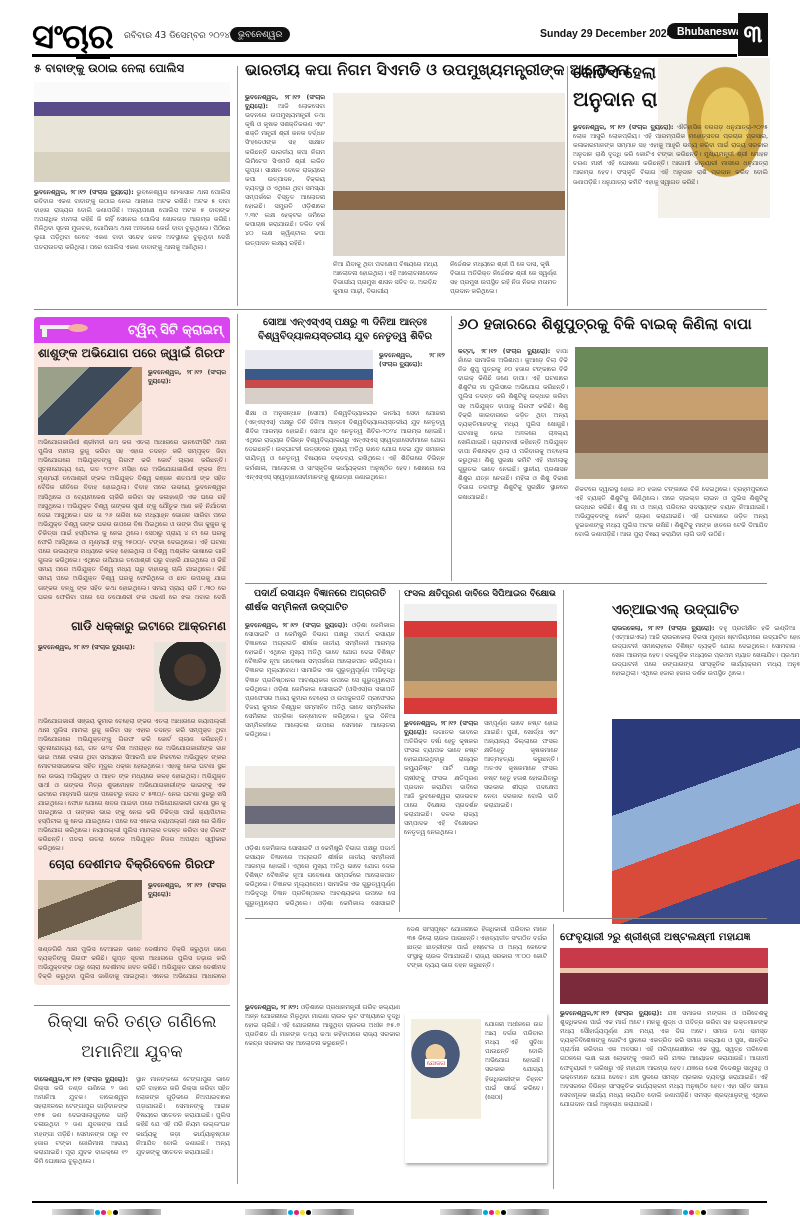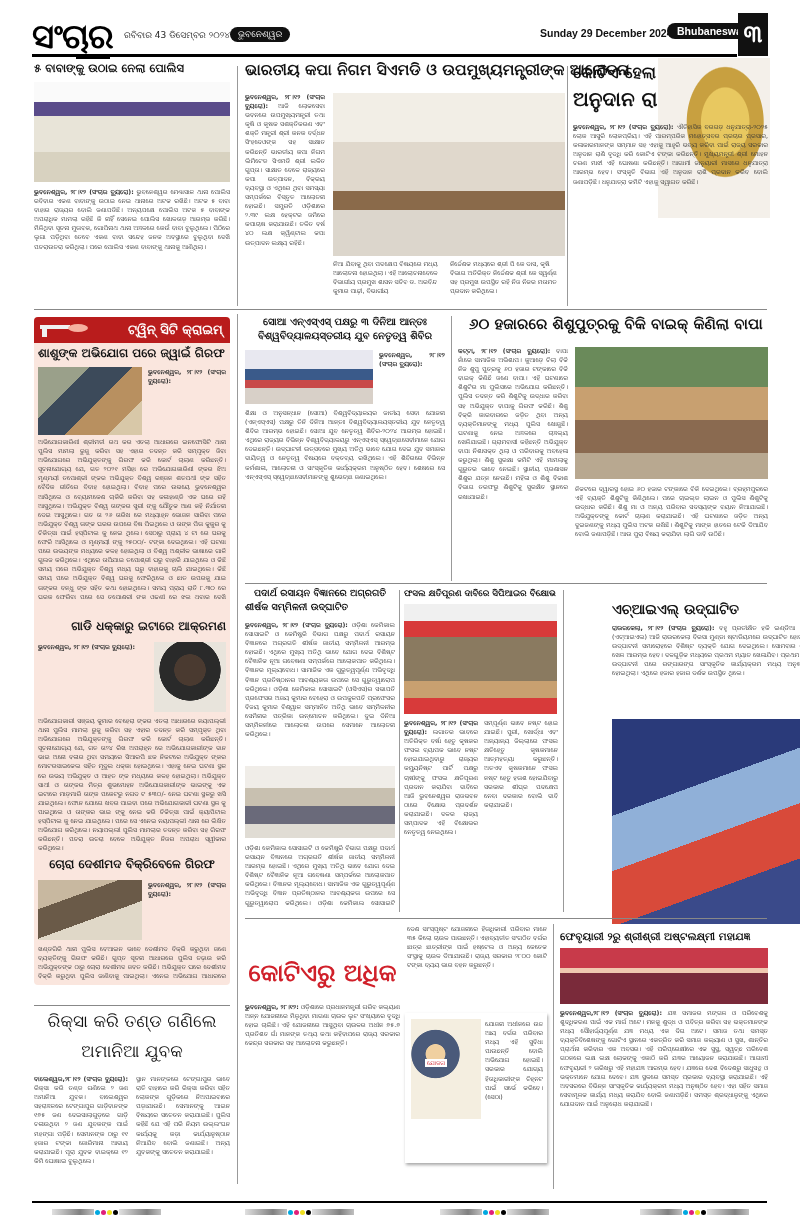--- a/index.html
+++ b/index.html
@@ -40,21 +40,21 @@
   .ph-nss     { background: linear-gradient(180deg,#e8e8f0 0 35%, #3a5a8a 35% 55%, #c84a4a 55% 70%, #d8d0c8 70% 100%); }
   .ph-village { background: linear-gradient(180deg,#6a8a5a 0 30%, #c8a070 30% 55%, #8a6a50 55% 80%, #b8a890 80% 100%); }
   .ph-seminar { background: linear-gradient(180deg,#f0ede8 0 30%, #c8c0b0 30% 55%, #6a6a7a 55% 80%, #e0dcd4 80% 100%); }
   .ph-cpi     { background: linear-gradient(180deg,#f0f0f0 0 15%, #d83a3a 15% 30%, #8a7a60 30% 70%, #c8a070 70% 85%, #d83a3a 85% 100%); }
   .ph-hockey  { background: linear-gradient(160deg,#2a3a7a 0 35%, #90b0d8 35% 55%, #d84a3a 55% 75%, #3a4a8a 75% 100%); }
   .ph-cartoon { background: radial-gradient(circle at 35% 35%, #f0d0a0 0 12%, #4a5a7a 13% 30%, #f4eee0 31%), linear-gradient(#f4eee0,#f4eee0); }
   .ph-event   { background: linear-gradient(180deg,#c83a4a 0 35%, #f0c8b0 35% 45%, #7a2a3a 45% 100%); }
 
   
   .crime-box { left: 34px; top: 317px; width: 196px; height: 668px; background: #fae6de; border-radius: 4px; }
-  .crime-banner { left: 34px; top: 317px; width: 196px; height: 26px; background: #b91c1c; border-radius: 4px 4px 0 0; color: #fff; font-weight: bold; font-size: 13px; padding-left: 94px; line-height: 26px; }
+  .crime-banner { left: 34px; top: 317px; width: 196px; height: 26px; background: #d946ef; border-radius: 4px 4px 0 0; color: #fff; font-weight: bold; font-size: 13px; padding-left: 94px; line-height: 26px; }
   .gun-icon { left: 40px; top: 322px; width: 50px; height: 16px; }
 
   
   .free-box { left: 405px; top: 1013px; width: 142px; height: 150px; background: #fff; box-shadow: 1px 2px 3px rgba(0,0,0,0.35); }
 
   
   .foot-rule { left: 32px; top: 1201px; width: 735px; height: 2px; background: #000; }
   .reg-strip { height: 6px; top: 1209px; display: flex; align-items: center; gap: 1px; }
   .reg-strip .gray { width: 42px; height: 6px; background: linear-gradient(90deg,#e0e0e0,#b0b0b0,#808080,#c0c0c0); }
   .reg-strip .dot { width: 5px; height: 5px; border-radius: 50%; }
@@ -149,21 +149,21 @@
   <div class="abs hl" style="left:0;top:14px;width:200px;font-size:10px;text-align:center;white-space:nowrap;">ବିଶ୍ୱବିଦ୍ୟାଳୟସ୍ତରୀୟ ଯୁବ ନେତୃତ୍ୱ ଶିବିର</div>
   <div class="abs photo ph-nss" style="left:0;top:34px;width:128px;height:54px;"></div>
   <div class="abs body-text" style="left:134px;top:34px;width:66px;height:56px;">
     <b>ଭୁବନେଶ୍ୱର, ୨୮।୧୨ (ସଂଚାର ବ୍ୟୁରୋ):</b>
   </div>
   <div class="abs body-text" style="left:0;top:92px;width:200px;height:170px;">ଶିକ୍ଷା ଓ ଅନୁସନ୍ଧାନ (ସୋଆ) ବିଶ୍ୱବିଦ୍ୟାଳୟର ଜାତୀୟ ସେବା ଯୋଜନା (ଏନ୍‌ଏସ୍‌ଏସ୍) ପକ୍ଷରୁ ତିନି ଦିନିଆ ଆନ୍ତଃ ବିଶ୍ୱବିଦ୍ୟାଳୟସ୍ତରୀୟ ଯୁବ ନେତୃତ୍ୱ ଶିବିର ଆରମ୍ଭ ହୋଇଛି। ସୋଆ ଯୁବ ନେତୃତ୍ୱ ଶିବିର-୨୦୨୪ ଆରମ୍ଭ ହୋଇଛି। ଏଥିରେ ରାଜ୍ୟର ବିଭିନ୍ନ ବିଶ୍ୱବିଦ୍ୟାଳୟରୁ ଏନ୍‌ଏସ୍‌ଏସ୍ ସ୍ୱେଚ୍ଛାସେବୀମାନେ ଯୋଗ ଦେଇଛନ୍ତି। ଉଦ୍‌ଘାଟନୀ ଉତ୍ସବରେ ମୁଖ୍ୟ ଅତିଥି ଭାବେ ଯୋଗ ଦେଇ ଯୁବ ସମାଜର ଦାୟିତ୍ୱ ଓ ନେତୃତ୍ୱ ବିଷୟରେ ବକ୍ତବ୍ୟ ରଖିଥିଲେ। ଏହି ଶିବିରରେ ବିଭିନ୍ନ କର୍ମଶାଳା, ଆଲୋଚନା ଓ ସାଂସ୍କୃତିକ କାର୍ଯ୍ୟକ୍ରମ ଅନୁଷ୍ଠିତ ହେବ। ଶେଷରେ ସେ ଏନ୍‌ଏସ୍‌ଏସ୍ ସ୍ୱେଚ୍ଛାସେବୀମାନଙ୍କୁ ଶୁଭେଚ୍ଛା ଜଣାଇଥିଲେ।</div>
 </div>
 <div class="abs vrule" style="left:451px;top:316px;height:265px;"></div>
 
 <div class="abs" style="left:458px;top:316px;width:310px;height:265px;">
-  <div class="abs hl" style="left:11px;top:0;width:310px;font-size:15px;white-space:nowrap;">୬୦ ହଜାରରେ ଶିଶୁପୁତ୍ରକୁ ବିକି ବାଇକ୍ କିଣିଲା ବାପା</div>
+  <div class="abs hl" style="left:0;top:0;width:310px;font-size:15px;white-space:nowrap;">୬୦ ହଜାରରେ ଶିଶୁପୁତ୍ରକୁ ବିକି ବାଇକ୍ କିଣିଲା ବାପା</div>
   <div class="abs body-text" style="left:0;top:30px;width:110px;height:235px;">
     <b>କଟ୍ଟା, ୨୮।୧୨ (ସଂଚାର ବ୍ୟୁରୋ):</b>
     <span>ବାପା ନାଁରେ ସାମାଜିକ ଅଭିଶାପ। କୁଆଡ଼େ ଚିଲା ବିକି ନିଜ ଶୁପୁ ପୁତ୍ରକୁ ୬୦ ହଜାର ଟଙ୍କାରେ ବିକି ବାଇକ୍ କିଣିଛି ଜଣେ ବାପା। ଏହି ଘଟଣାରେ ଶିଶୁଟିର ମା ପୁଲିସରେ ଅଭିଯୋଗ କରିଛନ୍ତି। ପୁଲିସ ତଦନ୍ତ କରି ଶିଶୁଟିକୁ ଉଦ୍ଧାର କରିବା ସହ ଅଭିଯୁକ୍ତ ବାପାକୁ ଗିରଫ କରିଛି। ଶିଶୁ ବିକ୍ରି କାରବାରରେ ଜଡ଼ିତ ଥିବା ଅନ୍ୟ ବ୍ୟକ୍ତିମାନଙ୍କୁ ମଧ୍ୟ ପୁଲିସ ଖୋଜୁଛି। ଘଟଣାକୁ ନେଇ ଅଞ୍ଚଳରେ ଚାଞ୍ଚଲ୍ୟ ଖେଳିଯାଇଛି। ଗ୍ରାମବାସୀ କହିଛନ୍ତି ଅଭିଯୁକ୍ତ ବାପା ନିଶାସକ୍ତ ଥିଲା ଓ ପରିବାରକୁ ଅବହେଳା କରୁଥିଲା। ଶିଶୁ ସୁରକ୍ଷା କମିଟି ଏହି ମାମଲାକୁ ଗୁରୁତର ଭାବେ ନେଇଛି। ସ୍ଥାନୀୟ ପ୍ରଶାସନ ଶିଶୁର ଯତ୍ନ ନେଉଛି। ମହିଳା ଓ ଶିଶୁ ବିକାଶ ବିଭାଗ ତରଫରୁ ଶିଶୁଟିକୁ ସୁରକ୍ଷିତ ସ୍ଥାନରେ ରଖାଯାଇଛି।</span>
   </div>
   <div class="abs photo ph-village" style="left:117px;top:31px;width:193px;height:132px;"></div>
   <div class="abs body-text" style="left:117px;top:168px;width:193px;height:96px;">ନିକଟରେ ଦ୍ୱାରସ୍ଥ ହୋଇ ୬୦ ହଜାର ଟଙ୍କାରେ ବିକି ଦେଇଥିଲେ। ବ୍ରହ୍ମପୁରରେ ଏହି ବ୍ୟକ୍ତି ଶିଶୁଟିକୁ କିଣିଥିଲେ। ପରେ ଚାଇଲ୍ଡ ଲାଇନ ଓ ପୁଲିସ ଶିଶୁଟିକୁ ଉଦ୍ଧାର କରିଛି। ଶିଶୁ ମା ଓ ଅନ୍ୟ ପରିବାର ସଦସ୍ୟଙ୍କ ବୟାନ ନିଆଯାଇଛି। ଅଭିଯୁକ୍ତଙ୍କୁ କୋର୍ଟ ଚାଲାଣ କରାଯାଇଛି। ଏହି ଘଟଣାରେ ଜଡ଼ିତ ଅନ୍ୟ ଦୁଇଜଣଙ୍କୁ ମଧ୍ୟ ପୁଲିସ ଅଟକ ରଖିଛି। ଶିଶୁଟିକୁ ମାଙ୍କ ହାତରେ ଟେକି ଦିଆଯିବ ବୋଲି ଜଣାପଡ଼ିଛି। ଆଉ ପୁରା ବିଷୟ କରାଯିବା ଲାଗି ଦାବି ଉଠିଛି।</div>
 </div>
 
 <div class="abs hrule" style="left:245px;top:583px;width:522px;"></div>
 
@@ -195,21 +195,20 @@
   <div class="abs body-text" style="left:0;top:22px;width:198px;height:92px;">
     <b>ରାଉରକେଲା, ୨୮।୧୨ (ସଂଚାର ବ୍ୟୁରୋ):</b>
     <span>ବହୁ ପ୍ରତୀକ୍ଷିତ ହକି ଇଣ୍ଡିଆ ଲିଗ (ଏଚ୍‌ଆଇଏଲ) ଆଜି ରାଉରକେଲା ବିରସା ମୁଣ୍ଡା ଷ୍ଟାଡିୟମରେ ଉଦ୍‌ଘାଟିତ ହୋଇଛି। ଉଦ୍‌ଘାଟନୀ ସମାରୋହରେ ବିଶିଷ୍ଟ ବ୍ୟକ୍ତି ଯୋଗ ଦେଇଥିଲେ। ସୋମବାର ଠାରୁ ଖେଳ ଆରମ୍ଭ ହେବ। ଦଳଗୁଡ଼ିକ ମଧ୍ୟରେ ପ୍ରଥମ ମ୍ୟାଚ ଖେଳାଯିବ। ପ୍ରଥମ ଦିନ ଉଦ୍‌ଘାଟନୀ ପରେ ରଙ୍ଗାରଙ୍ଗ ସାଂସ୍କୃତିକ କାର୍ଯ୍ୟକ୍ରମ ମଧ୍ୟ ଅନୁଷ୍ଠିତ ହୋଇଥିଲା। ଏଥିରେ ହଜାର ହଜାର ଦର୍ଶକ ଉପସ୍ଥିତ ଥିଲେ।</span>
   </div>
   <div class="abs photo ph-hockey" style="left:0;top:118px;width:198px;height:205px;"></div>
 </div>
 
 <div class="abs hrule" style="left:245px;top:918px;width:522px;"></div>
 
 <div class="abs" style="left:245px;top:924px;width:302px;height:270px;">
-  <div class="abs hl" style="left:0;top:36px;width:155px;font-size:24px;color:#d0202a;text-align:center;white-space:nowrap;">କୋଟିଏରୁ ଅଧିକ</div>
   <div class="abs body-text" style="left:0;top:78px;width:155px;height:192px;">
     <b>ଭୁବନେଶ୍ୱର, ୨୮।୧୨:</b>
     <span>ଓଡ଼ିଶାରେ ପ୍ରଧାନମନ୍ତ୍ରୀ ଗରିବ କଲ୍ୟାଣ ଅନ୍ନ ଯୋଜନାରେ ମିଳୁଥିବା ମାଗଣା ଚାଉଳ ଲୁଟ ସଂଖ୍ୟାରେ ବୃଦ୍ଧି ହୋଇ ଚାଲିଛି। ଏହି ଯୋଜନାରେ ଆସୁଥିବା ଚାଉଳର ଅଧୀନ ୭୫.୭ ପ୍ରତିଶତ ଗାଁ ମାନଙ୍କ ତଥ୍ୟ କଥା କହିବାପରେ ରାଜ୍ୟ ସରକାର କେନ୍ଦ୍ର ସରକାର ସହ ଆଲୋଚନା କରୁଛନ୍ତି।</span>
   </div>
   <div class="abs body-text" style="left:162px;top:0;width:140px;height:96px;">ଦେଶ ସାଂସ୍ପୃଷ୍ଟ ଯୋଜନାରେ ହିତାଧିକାରୀ ପରିବାର ମାନେ ୩୫ କିଲୋ ଚାଉଳ ପାଉଛନ୍ତି। ଏହାବ୍ୟତୀତ ସଂଗଠିତ ବର୍ଗର ଛାତ୍ର ଛାତ୍ରୀଙ୍କ ପାଇଁ ହଷ୍ଟେଲ ଓ ଅନ୍ୟ କେତେକ ସଂସ୍ଥାକୁ ଚାଉଳ ଦିଆଯାଉଛି। ରାଜ୍ୟ ସରକାର ୨୮୦୦ କୋଟି ଟଙ୍କା ବ୍ୟୟ ଭାର ବହନ କରୁଛନ୍ତି।</div>
 </div>
 <div class="abs free-box">
   <div class="abs photo ph-cartoon" style="left:6px;top:6px;width:70px;height:100px;"></div>
   <div class="abs" style="left:20px;top:46px;font-size:6px;color:#d0202a;background:#fff;padding:0 2px;">ଯୋଜନା</div>
   <div class="abs body-text" style="left:80px;top:6px;width:58px;height:138px;">ଯୋଜନା ଅଧୀନରେ ଉଚ୍ଚ ଆୟ ବର୍ଗର ପରିବାର ମଧ୍ୟ ଏହି ସୁବିଧା ପାଉଛନ୍ତି ବୋଲି ଅଭିଯୋଗ ହୋଇଛି। ସରକାର ଯୋଗ୍ୟ ହିତାଧିକାରୀଙ୍କ ଚିହ୍ନଟ ପାଇଁ ସର୍ଭେ କରିବେ। (ସେଠା)</div>

